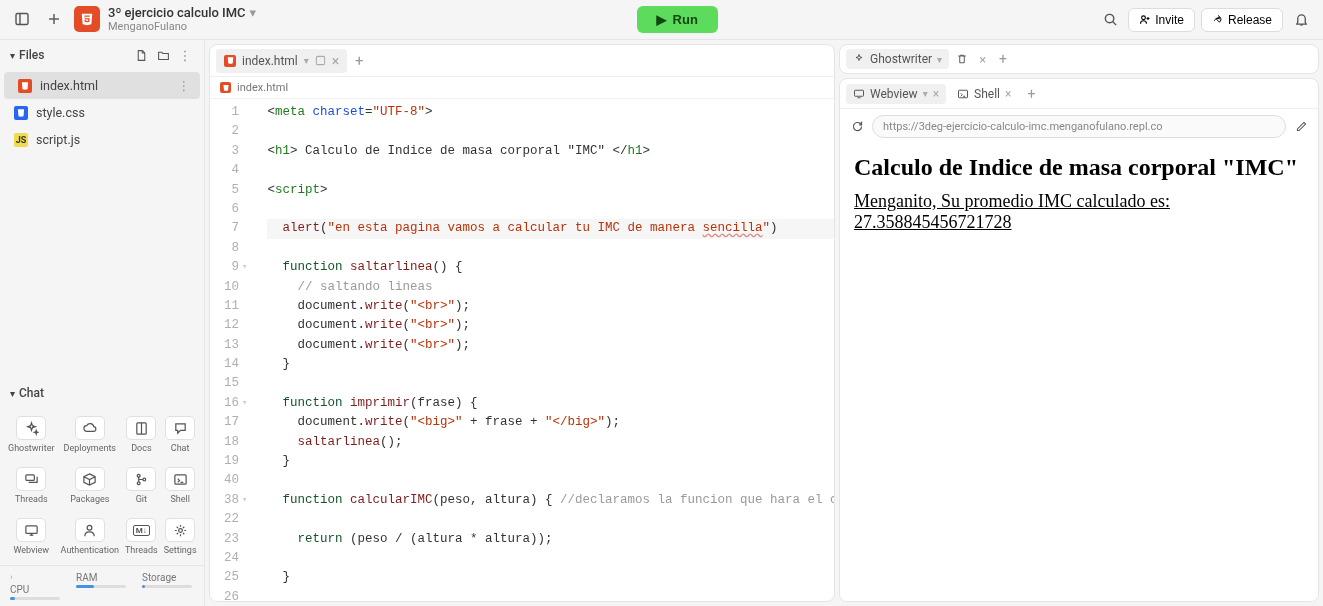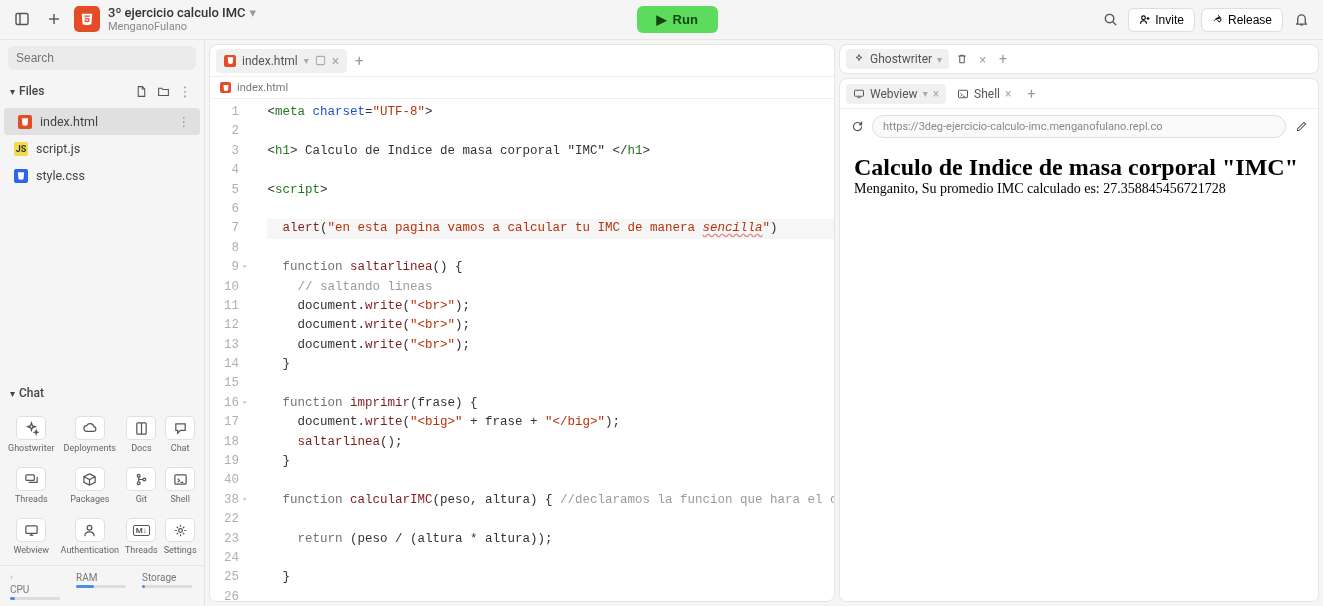--- a/index.html
+++ b/index.html
@@ -48,37 +48,37 @@
 .code-area { flex: 1; display: flex; font-family: "SFMono-Regular", Consolas, "Liberation Mono", Menlo, monospace; font-size: 12.5px; line-height: 1.55; overflow: auto; }
 .gutter { padding: 4px 10px 4px 14px; text-align: right; color: #b0b0b0; user-select: none; background: #fff; }
 .gutter .ln { display: flex; align-items: center; justify-content: flex-end; gap: 3px; height: 19.4px; }
 .fold { color: #ccc; font-size: 9px; }
 .code { padding: 4px 10px; white-space: pre; color: #333; flex: 1; }
 .code .row { height: 19.4px; }
 .code .row.hl { background: #f6f6f6; }
 .c-tag { color: #1f7a1f; }
 .c-attr { color: #1d4ed8; }
 .c-str { color: #b8330a; }
-.c-kw { color: #737373; }
+.c-kw { color: #14532d; }
 .c-fn { color: #7f1d1d; }
 .c-var { color: #333; }
 .c-cmt { color: #9a9a9a; font-style: normal; }
-.underline-wavy { text-decoration: underline wavy #d88; font-style: italic; }
+.underline-wavy { text-decoration: underline wavy #d88; }
 .preview-pane { width: 480px; display: flex; flex-direction: column; margin: 4px 4px 4px 0; gap: 4px; }
 .panel { background: #fff; border: 1px solid #e5e5e5; border-radius: 8px; display: flex; flex-direction: column; overflow: hidden; }
 .panel.ghost { height: 30px; }
 .panel.web { flex: 1; }
 .panel-tabbar { display: flex; align-items: center; height: 30px; padding: 0 6px; gap: 4px; border-bottom: 1px solid #eee; }
 .panel-tab { display: flex; align-items: center; gap: 5px; padding: 3px 7px; font-size: 12px; color: #555; border-radius: 4px; cursor: pointer; }
 .panel-tab.active { background: #f0f0f0; }
 .urlbar-row { display: flex; align-items: center; gap: 6px; padding: 6px 8px; }
 .urlbar { flex: 1; border: 1px solid #ddd; border-radius: 12px; padding: 4px 10px; font-size: 11px; color: #888; background: #fafafa; }
 .preview-body { flex: 1; padding: 10px 14px; background: #fff; font-family: "Times New Roman", serif; color: #000; }
-.preview-body h1 { font-size: 24px; font-weight: bold; }
-.preview-body p { font-size: 14px; }
+.preview-body h1 { font-size: 24px; font-weight: bold; margin-bottom: 10px; }
+.preview-body p { font-size: 18px; text-decoration: underline; }
 svg { display: block; }
 </style>
 </head>
 <body>
 
 <div class="topbar">
   <div class="tb-left">
     <div class="tb-iconbtn">
         <svg width="16" height="16" viewBox="0 0 16 16" fill="none" stroke="currentColor" stroke-width="1.4">
           <rect x="2" y="2.5" width="12" height="11" rx="1.5"></rect>
@@ -142,21 +142,20 @@
           <path d="M4 11V7a4 4 0 018 0v4l1 2H3l1-2z"></path>
           <path d="M7 13a1 1 0 002 0"></path>
         </svg>
       </div>
   </div>
 </div>
 
 <div class="main">
 
   <div class="sidebar">
-    <input class="search" placeholder="Search" style="">
     <div class="section-header">
       <span style="font-size:10px">▾</span>
       <span>Files</span>
       <span class="spacer"></span>
       <span class="tb-iconbtn" style="width:18px;height:18px">
           <svg width="13" height="13" viewBox="0 0 16 16" fill="none" stroke="currentColor" stroke-width="1.3">
             <path d="M4 2h5l3 3v9H4V2z"></path>
             <path d="M9 2v3h3"></path>
           </svg>
         </span>
@@ -172,30 +171,30 @@
         <span class="file-icon html">
             <svg width="10" height="10" viewBox="0 0 16 16" fill="#fff">
               <path d="M3 2l1 11 4 1 4-1 1-11H3z"></path>
             </svg>
           </span>
         <span>index.html</span>
         <span style="flex:1"></span>
         <span style="color:#999">⋮</span>
       </div>
       <div class="file-item">
-        <span class="file-icon js">JS</span>
-        <span>script.js</span>
-      </div>
-      <div class="file-item">
         <span class="file-icon css">
             <svg width="10" height="10" viewBox="0 0 16 16" fill="#fff">
               <path d="M3 2l1 11 4 1 4-1 1-11H3z"></path>
             </svg>
           </span>
         <span>style.css</span>
+      </div>
+      <div class="file-item">
+        <span class="file-icon js">JS</span>
+        <span>script.js</span>
       </div>
     </div>
     <div class="sidebar-spacer"></div>
     <div class="section-header">
       <span style="font-size:10px">▾</span>
       <span>Chat</span>
     </div>
     <div class="tools-grid" id="tools-grid">
         <div class="tool-item">
           <div class="tool-icon">

